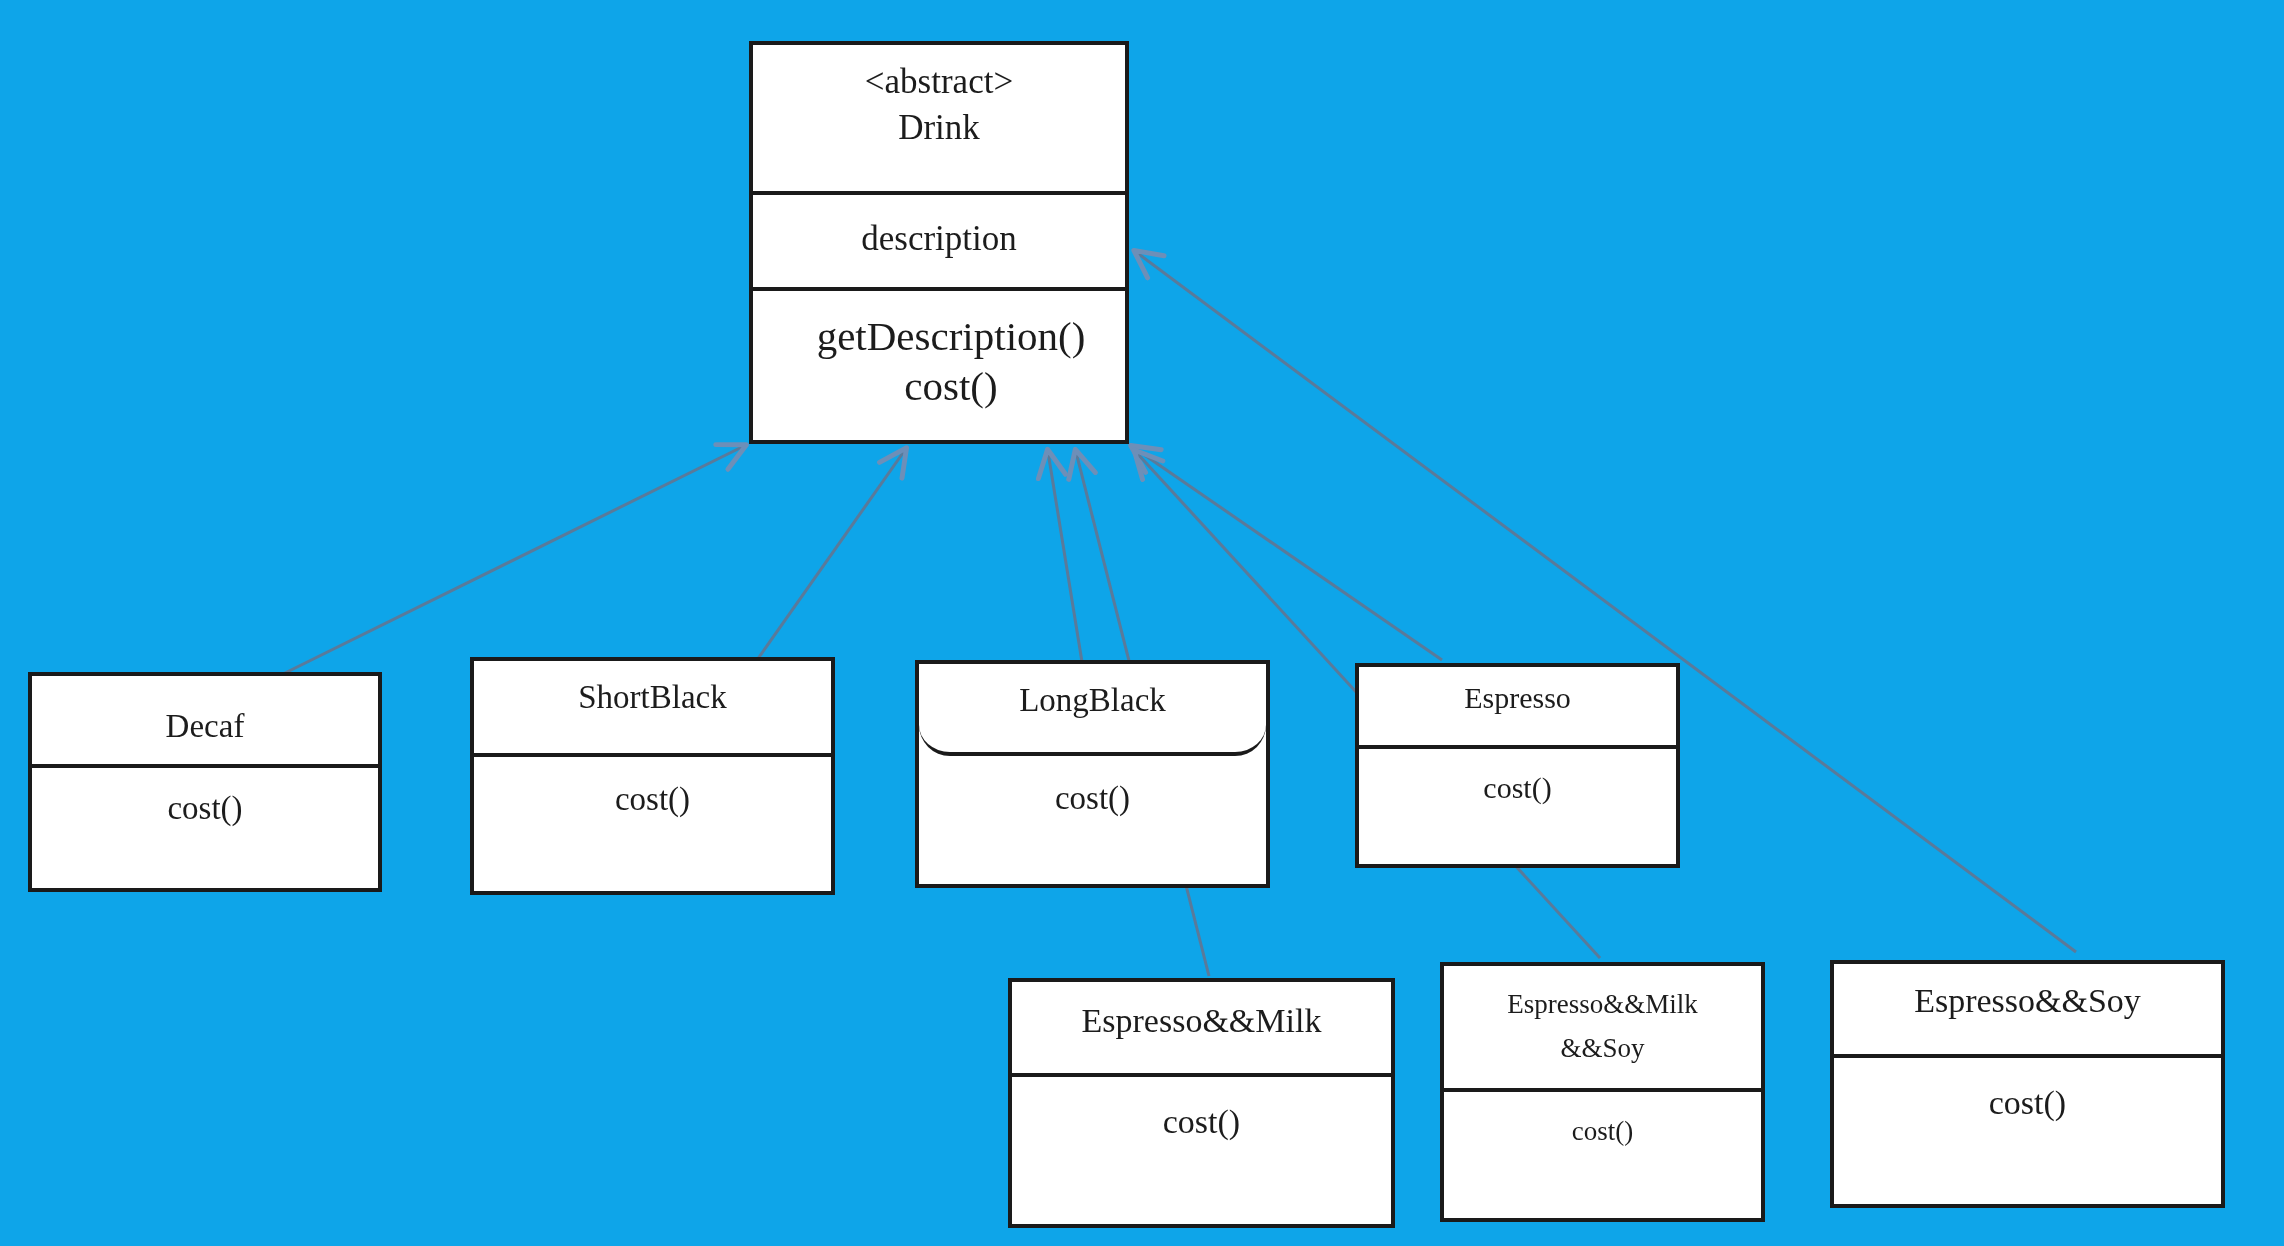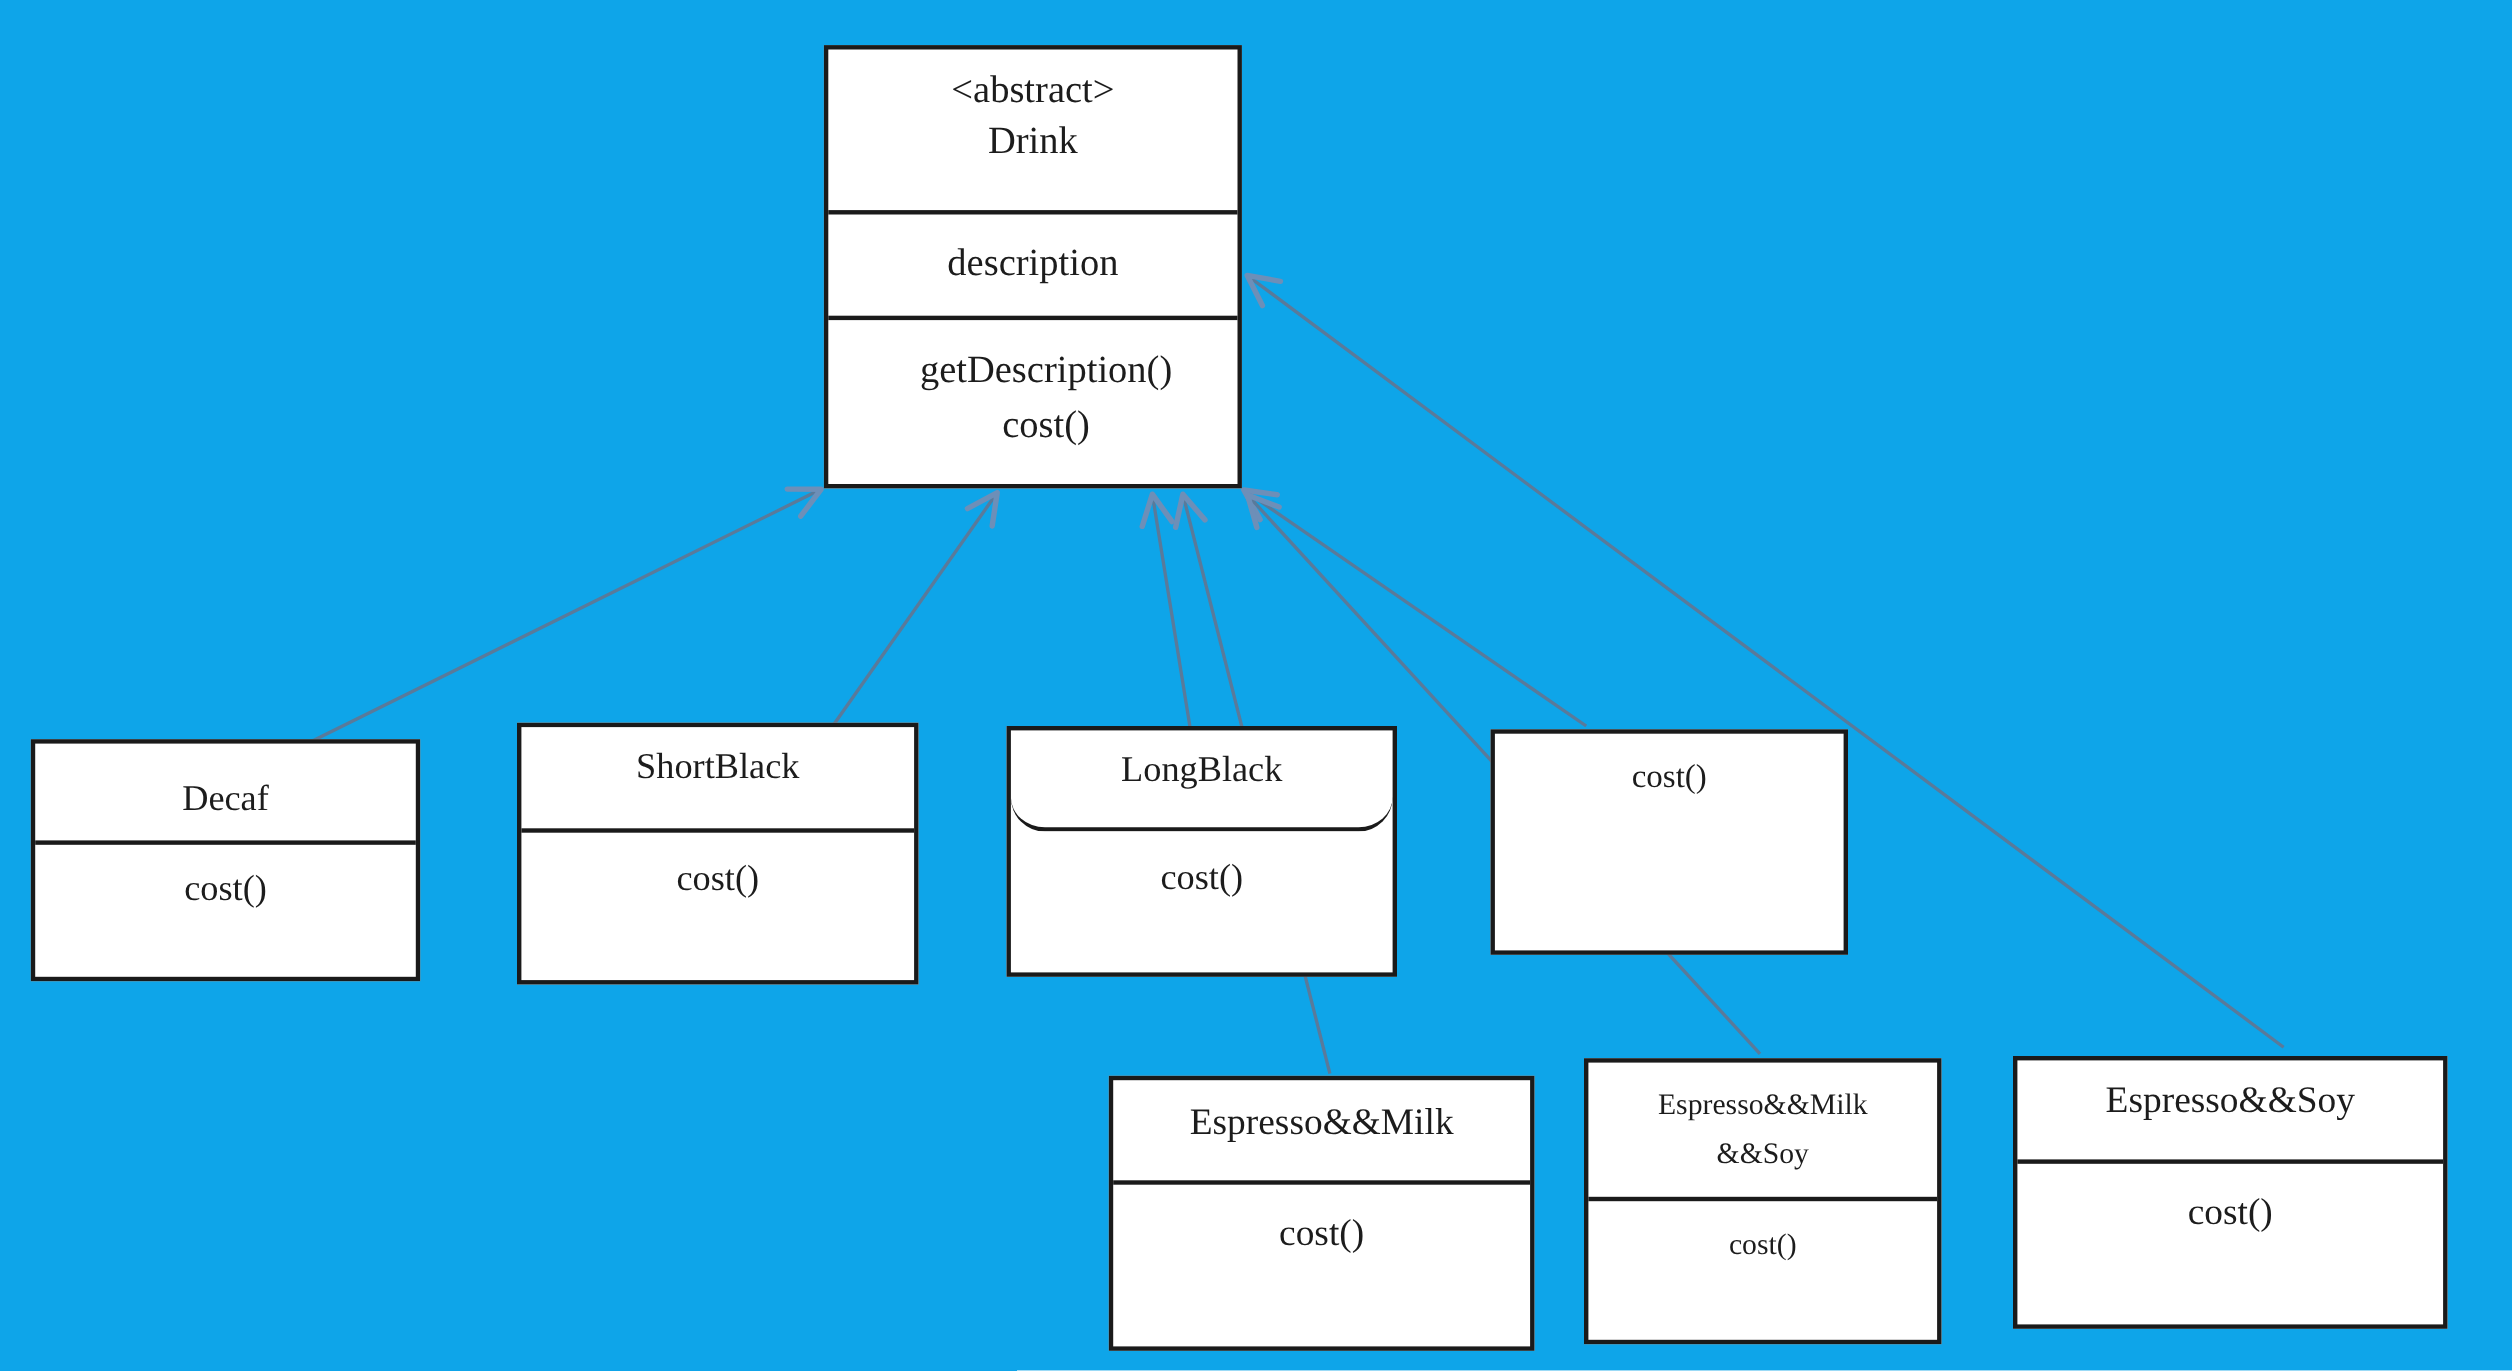--- a/index.html
+++ b/index.html
@@ -47,21 +47,21 @@
   }
   .uml-line {
     display: block;
     width: 100%;
     white-space: nowrap;
   }
   
   #class-drink { left: 749px; top: 41px; width: 380px; height: 403px; }
   #class-drink .c-name   { height: 150px; padding-top: 14px; font-size: 35px; line-height: 46px; }
   #class-drink .c-attrs  { height: 96px;  padding-top: 22px; font-size: 35px; line-height: 44px; }
-  #class-drink .c-ops    { height: 149px; padding-top: 20px; font-size: 35px; line-height: 50px; padding-left: 24px; }
+  #class-drink .c-ops    { height: 149px; padding-top: 20px; font-size: 41px; line-height: 50px; padding-left: 24px; }
 
   
   #class-decaf      { left: 28px;   top: 672px; width: 354px; height: 220px; }
   #class-shortblack { left: 470px;  top: 657px; width: 365px; height: 238px; }
   #class-longblack  { left: 915px;  top: 660px; width: 355px; height: 228px; }
   #class-espresso   { left: 1355px; top: 663px; width: 325px; height: 205px; }
 
   
   #class-espresso-milk     { left: 1008px; top: 978px; width: 387px; height: 250px; }
   #class-espresso-milk-soy { left: 1440px; top: 962px; width: 325px; height: 260px; }
@@ -150,20 +150,23 @@
   <div class="uml-class leaf" id="class-longblack">
     <div class="uml-compartment c-name divided">
       <span class="uml-line">LongBlack</span>
     </div>
     <div class="uml-compartment c-ops">
       <span class="uml-line">cost()</span>
     </div>
   </div>
 
   <div class="uml-class leaf" id="class-espresso">
+    <div class="uml-compartment c-name divided">
+      <span class="uml-line">Espresso</span>
+    </div>
     <div class="uml-compartment c-ops">
       <span class="uml-line">cost()</span>
     </div>
   </div>
 
   <div class="uml-class leaf" id="class-espresso-milk">
     <div class="uml-compartment c-name divided">
       <span class="uml-line">Espresso&amp;&amp;Milk</span>
     </div>
     <div class="uml-compartment c-ops">

